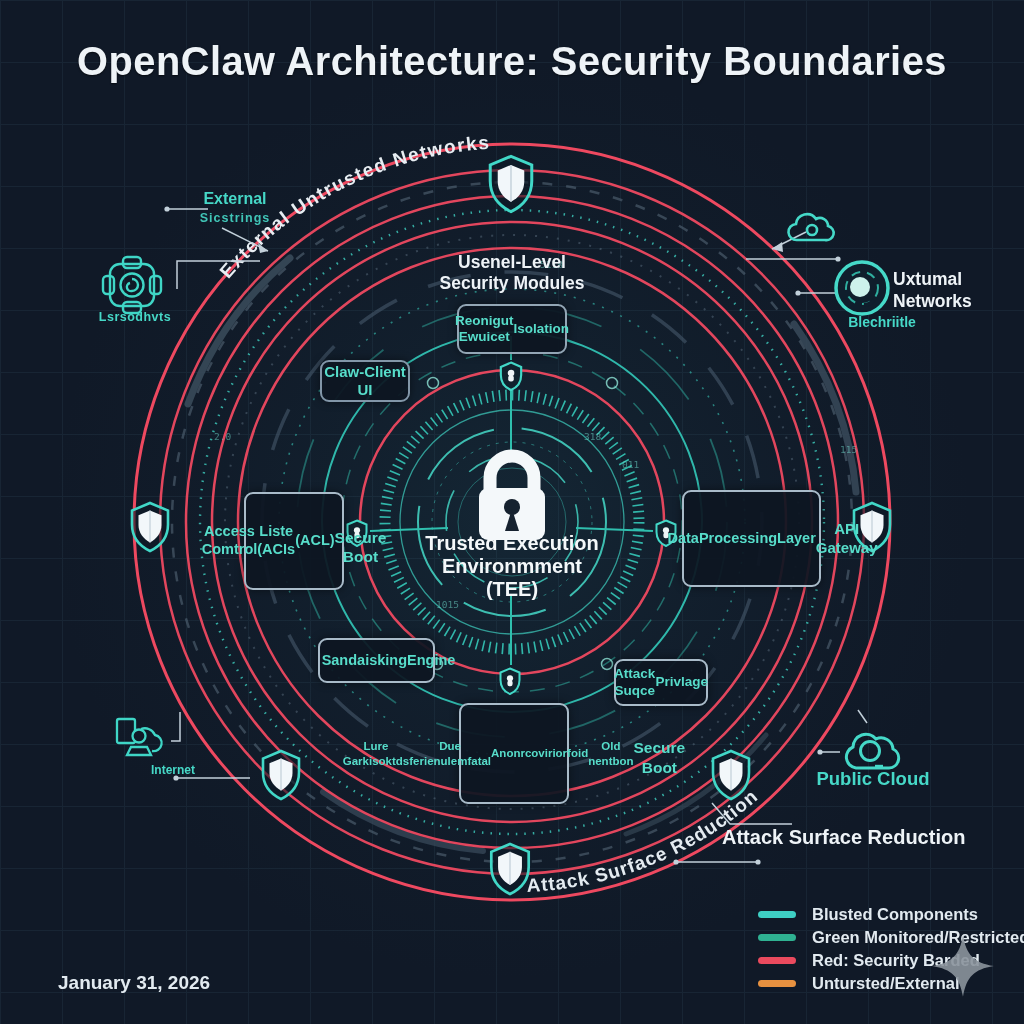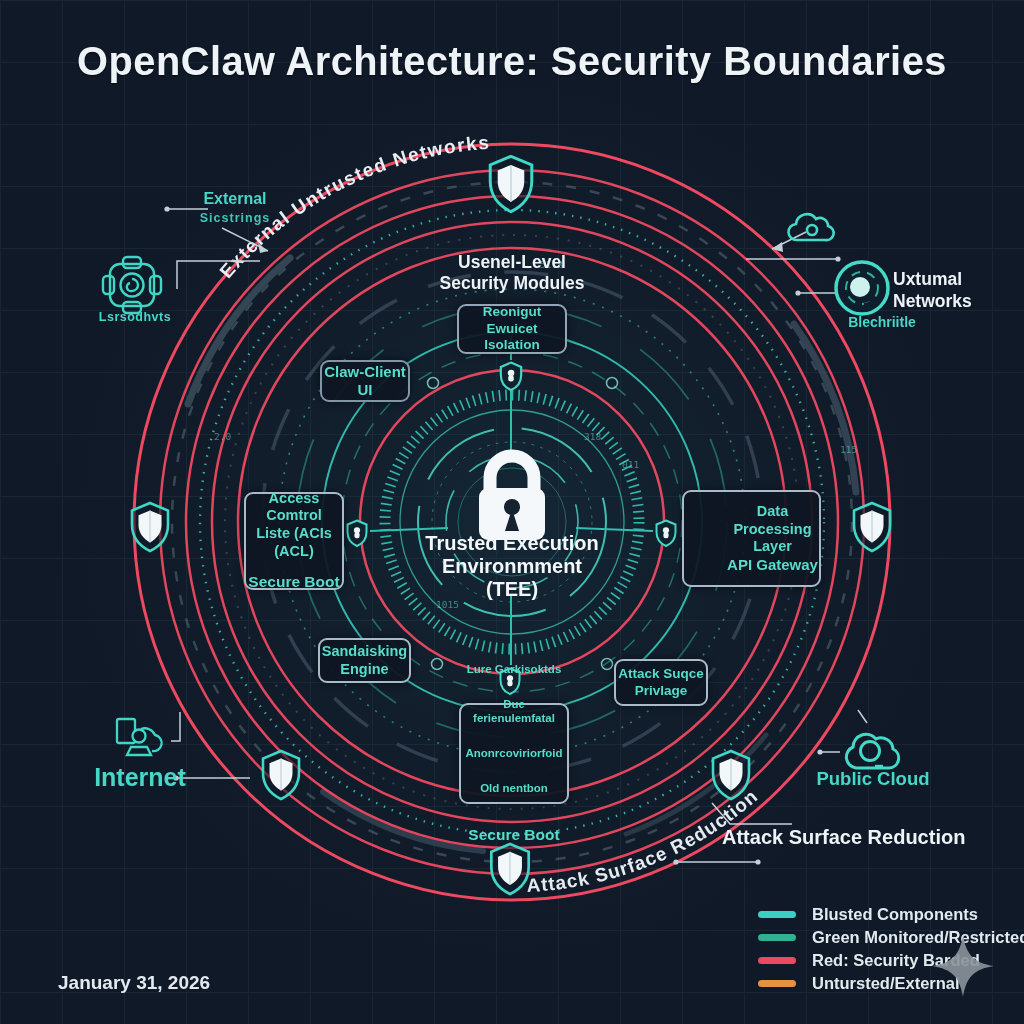--- a/index.html
+++ b/index.html
@@ -4,21 +4,21 @@
 <style>
   html,body{margin:0;padding:0;background:#0b121d;}
   #stage{position:relative;width:1024px;height:1024px;overflow:hidden;
          background:#101927;font-family:"Liberation Sans",sans-serif;}
   #stage svg.diagram{position:absolute;inset:0;}
   .title{position:absolute;top:38px;left:0;width:100%;text-align:center;
          font-size:41px;font-weight:700;color:#eef3f7;letter-spacing:.5px;
          text-shadow:0 1px 2px rgba(0,0,0,.6);transform:scaleX(.97);}
   .dbox{position:absolute;border:2px solid #a9bbc9;border-radius:9px;
         background:rgba(13,21,33,.93);color:#57ddca;font-weight:700;
-        display:flex;flex-direction:column;align-items:center;justify-content:center;
+        display:flex;align-items:center;justify-content:center;
         text-align:center;line-height:1.22;box-shadow:0 0 10px rgba(0,0,0,.45);}
   .dbox span{display:block;}
   .zone-title{position:absolute;left:412px;top:252px;width:200px;text-align:center;
         color:#eef3f7;font-size:17.5px;font-weight:700;line-height:1.22;}
   .center-label{position:absolute;left:412px;top:532px;width:200px;text-align:center;
         color:#f4f8fa;font-weight:700;}
   .center-label .l1{font-size:20px;}
   .center-label .l3{font-size:20px;margin-top:5px;}
   .teal-label{color:#46d8c7;font-weight:700;position:absolute;}
   .white-label{color:#eef3f7;font-weight:700;position:absolute;}
@@ -229,29 +229,29 @@
     <span>Liste (ACIs</span>
     <span>(ACL)</span>
     <span style="margin-top:13px;font-size:15.5px;">Secure Boot</span>
   </div>
   <div class="dbox" style="left:682px;top:490px;width:93px;height:93px;font-size:14.5px;padding-left:42px;">
     <span>Data</span>
     <span>Processing</span>
     <span>Layer</span>
     <span style="font-size:15px;">API Gateway</span>
   </div>
-  <div class="dbox" style="left:318px;top:638px;width:89px;height:41px;font-size:14.5px;">
+  <div class="dbox" style="left:318px;top:638px;width:89px;height:41px;font-size:14.5px;padding-left:24px;">
     <span>Sandaisking</span>
     <span>Engine</span>
   </div>
   <div class="dbox" style="left:614px;top:659px;width:90px;height:43px;font-size:13.5px;">
     <span>Attack Suqce</span>
     <span>Privlage</span>
   </div>
-  <div class="dbox" style="left:459px;top:703px;width:106px;height:97px;font-size:11.5px;line-height:1.3;gap:20px;">
+  <div class="dbox" style="left:459px;top:703px;width:106px;height:97px;font-size:11.5px;line-height:1.3;">
     <span>Lure Garkisoktds</span>
     <span>Due ferienulemfatal</span>
     <span>Anonrcoviriorfoid</span>
     <span>Old nentbon</span>
     <span style="margin-top:9px;font-size:15.5px;">Secure Boot</span>
   </div>
 
   <div class="center-label">
     <span class="l1">Trusted Execution</span><br>
     <span class="l1">Environmment</span><br>
@@ -261,21 +261,21 @@
   <div class="teal-label" style="left:160px;top:190px;width:150px;text-align:center;font-size:16px;">
     <span>External</span><br>
     <span style="font-size:12.5px;letter-spacing:1px;opacity:.9;margin-top:36px;">Sicstrings</span>
   </div>
   <div class="teal-label" style="left:70px;top:310px;width:130px;text-align:center;font-size:12.5px;letter-spacing:.5px;">Lsrsodhvts</div>
   <div class="white-label" style="left:893px;top:269px;font-size:17.5px;line-height:1.25;">
     <span>Uxtumal</span><br>
     <span>Networks</span>
   </div>
   <div class="teal-label" style="left:822px;top:314px;width:120px;text-align:center;font-size:14px;">Blechriitle</div>
-  <div class="teal-label" style="left:85px;top:763px;width:110px;text-align:center;font-size:25px;">Internet</div>
+  <div class="teal-label" style="left:85px;top:763px;width:110px;text-align:right;font-size:12px;">Internet</div>
   <div class="teal-label" style="left:808px;top:768px;width:130px;text-align:center;font-size:18.5px;">Public Cloud</div>
   <div class="white-label" style="left:722px;top:826px;font-size:20px;">Attack Surface Reduction</div>
 
   <div class="legend">
     <div class="legend-row">
       <svg width="38" height="8">
           <rect width="38" height="7" rx="3.5" fill="#3ecfc4"></rect>
         </svg>
       <span class="legend-label">Blusted Components</span>
     </div>

